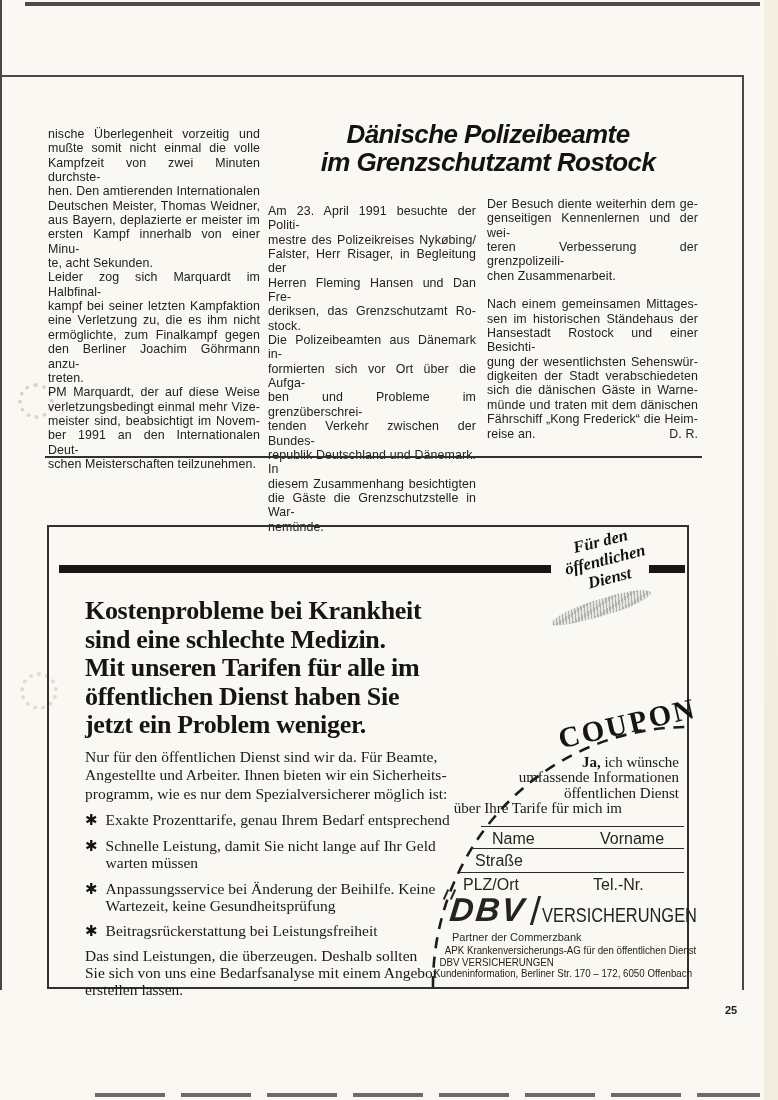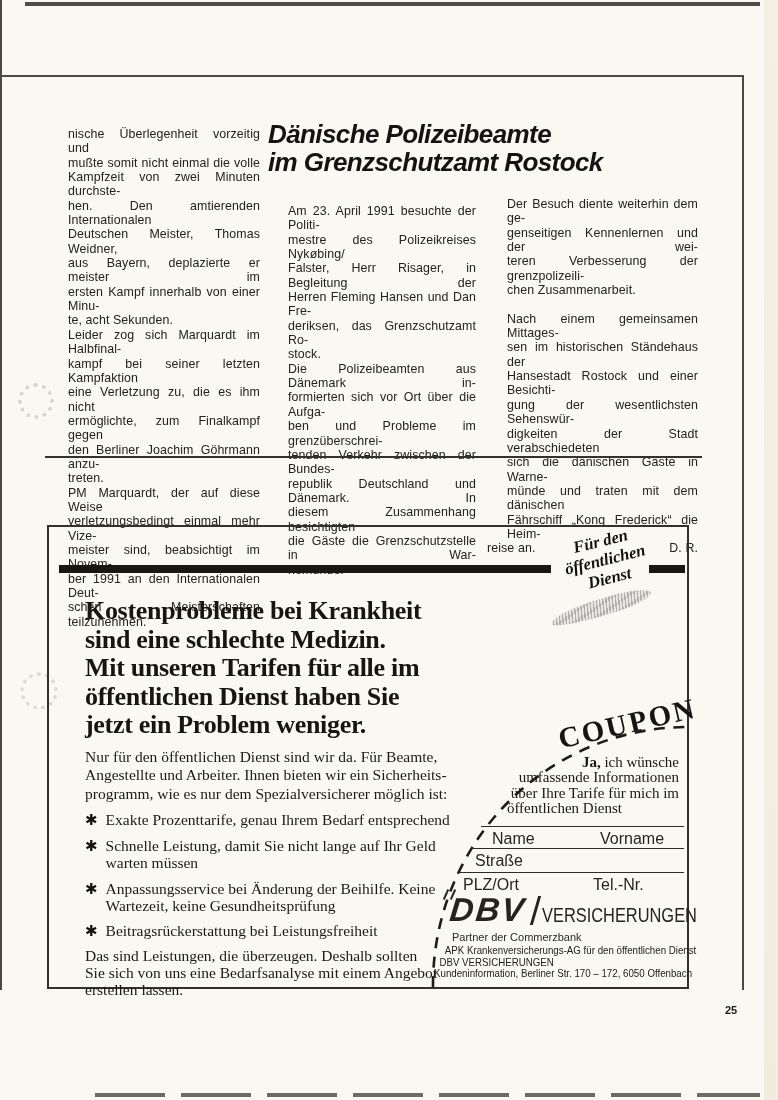--- a/index.html
+++ b/index.html
@@ -16,23 +16,23 @@
   .left-edge   { position:absolute; left:0; top:0; width:2px; height:78px; background:#4b4946; }
   .frame       { position:absolute; left:0; top:75px; width:740px; height:913px;
                  border:2px solid #4b4946; border-bottom:none; }
   .stamp       { position:absolute; border-radius:50%; border:4px dotted #cfccc2; opacity:.8; }
   .stamp1      { left:18px; top:383px; width:28px; height:28px; }
   .stamp2      { left:20px; top:672px; width:30px; height:30px; border-color:#d8d5ca; }
 
   
   .headline { position:absolute; left:268px; top:121px; width:440px;
               font-size:26px; line-height:27.5px; font-weight:700; font-style:italic;
-              letter-spacing:-0.6px; color:#141312; }
+              letter-spacing:-0.6px; color:#141312;text-align:center; }
   .col { position:absolute; font-size:12.4px; line-height:14.35px; letter-spacing:0.1px; color:#23221e; }
-  .col .tline { text-align:justify; text-align-last:justify; min-height:14.35px;margin-left:20px; }
+  .col .tline { text-align:justify; text-align-last:justify; min-height:14.35px; }
   .col .tend  { text-align-last:left; }
   .col1 { left:48px;  top:127px; width:212px; }
   .col2 { left:268px; top:204px; width:208px; }
   .col3 { left:487px; top:197px; width:211px; }
   .col3-last { display:flex; justify-content:space-between; }
 
   .divider { position:absolute; left:45px; top:456px; width:657px; height:2px; background:#33312d; }
 
   
   .ad { position:absolute; left:47px; top:525px; width:638px; height:460px;
@@ -233,22 +233,22 @@
     <svg class="arc-svg" width="638" height="460" viewBox="0 0 638 460">
       <path d="M 384 460 A 255 258 0 0 1 639 200" fill="none" stroke="#1d1c1a" stroke-width="2.6" stroke-dasharray="11 8.5"></path>
     </svg>
 
     <div class="coupon-title">COUPON</div>
 
     <div class="ja">
       <div class="tline"><b>Ja,</b><span> ich wünsche</span></div>
       <div>
           <div class="tline">umfassende Informationen</div>
+          <div class="tline">öffentlichen Dienst</div>
           <div class="tline">über Ihre Tarife für mich im</div>
-          <div class="tline">öffentlichen Dienst</div>
         </div>
     </div>
 
     <div class="field f1">
       <div class="labrow">
         <span class="lab" style="left:11px">Name</span>
         <span class="lab" style="left:119px">Vorname</span>
       </div>
     </div>
     <div class="field f2">

